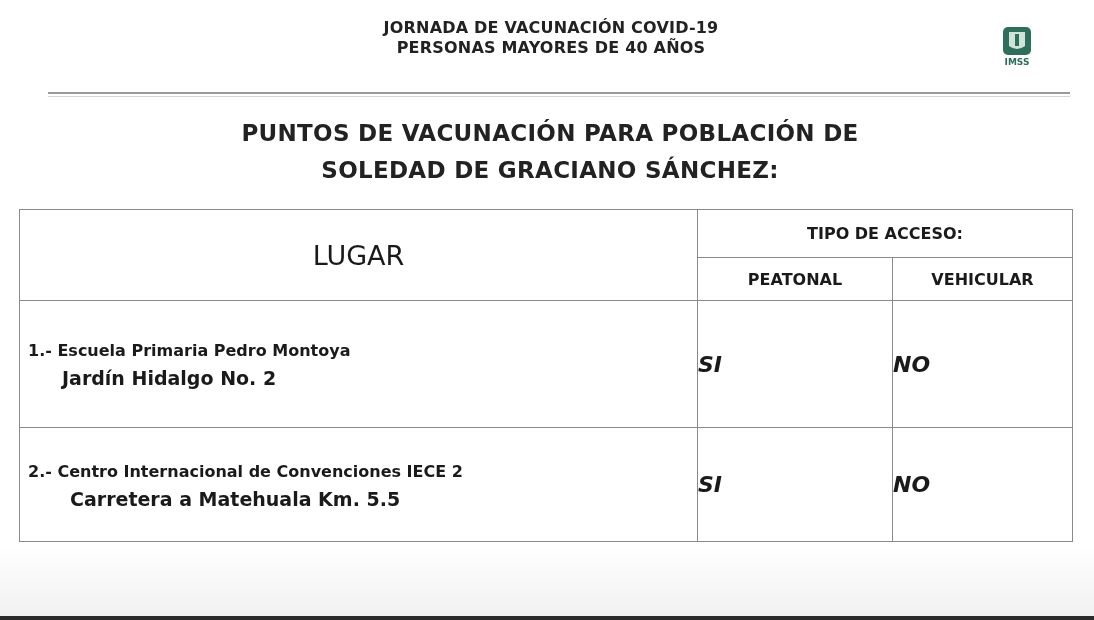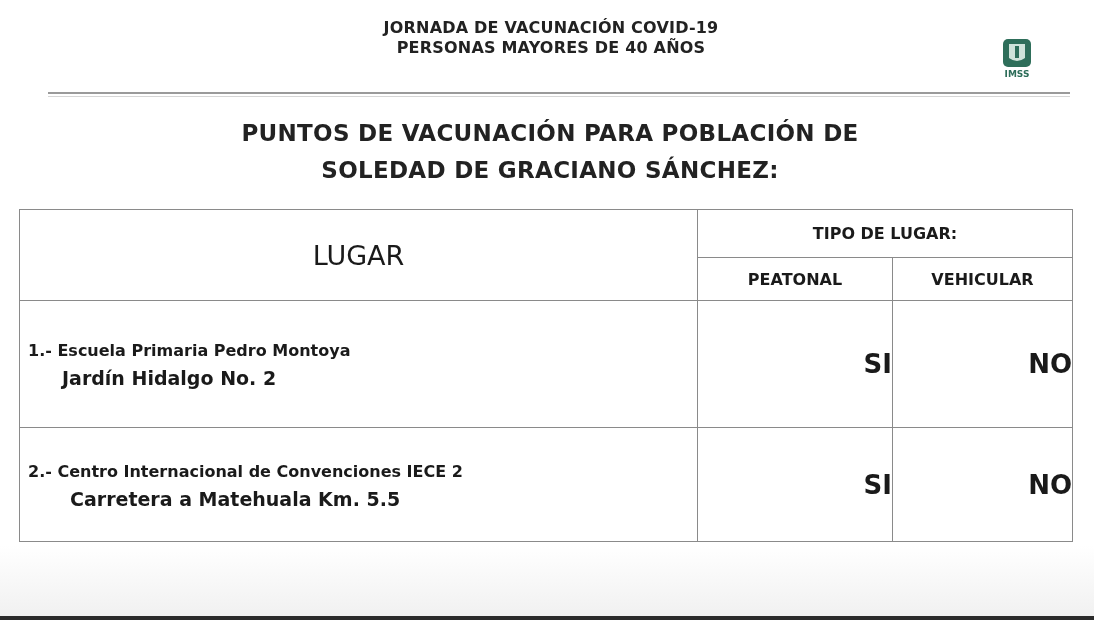--- a/index.html
+++ b/index.html
@@ -4,37 +4,37 @@
   <style>
     html, body { margin: 0; padding: 0; }
     body {
       width: 1094px; height: 620px; overflow: hidden; position: relative;
       background: linear-gradient(#ffffff 0%, #ffffff 88%, #f0f0f0 100%);
       font-family: "DejaVu Sans", sans-serif; color: #1a1a1a;
     }
     .bottom-bar { position: absolute; left: 0; right: 0; bottom: 0; height: 4px; background: #2b2b2b; }
     .header { position: absolute; top: 18px; left: 4px; width: 1094px; text-align: center; }
     .header-line { font-weight: bold; font-size: 16px; line-height: 20px; letter-spacing: 0.2px; color: #222; }
-    .logo { position: absolute; left: 1000px; top: 38px; width: 34px; height: 42px; }
+    .logo { position: absolute; left: 1000px; top: 26px; width: 34px; height: 42px; }
     .rule { position: absolute; left: 48px; top: 92px; width: 1022px; height: 2px; background: #9a9a9a; }
     .rule2 { position: absolute; left: 48px; top: 96px; width: 1022px; height: 1px; background: #d6d6d6; }
     .title { position: absolute; top: 115px; left: 0; width: 1100px; text-align: center; }
     .title-line { font-weight: bold; font-size: 23px; line-height: 37px; color: #222; letter-spacing: 0.3px; }
     table.vac { position: absolute; left: 19px; top: 209px; width: 1054px; border-collapse: collapse; }
     table.vac td, table.vac th { border: 1.5px solid #8a8a8a; padding: 0; }
     .th-lugar { width: 677px; height: 90px; font-size: 27px; font-weight: normal; text-align: center; vertical-align: middle; }
     .th-tipo { height: 47px; font-size: 16px; font-weight: bold; text-align: center; }
     .th-sub { height: 42px; font-size: 16px; font-weight: bold; text-align: center; }
     .th-peatonal { width: 194px; }
     .td-place { height: 126px; padding-left: 8px !important; vertical-align: middle; }
     .row2 .td-place { height: 113px; }
     .place-name { font-size: 16px; font-weight: bold; line-height: 28px; }
     .place-addr { font-size: 19px; font-weight: bold; line-height: 26px; padding-left: 34px; }
     .row2 .place-addr { padding-left: 42px; }
-    .td-val { text-align: right; vertical-align: middle; font-size: 26px; font-weight: bold; }
+    .td-val { text-align: left; vertical-align: middle; font-size: 22px; font-weight: bold; font-style: italic; }
   </style>
 </head>
 <body>
 
 <div class="header">
   <div class="header-line">JORNADA DE VACUNACIÓN COVID-19</div>
   <div class="header-line">PERSONAS MAYORES DE 40 AÑOS</div>
 </div>
 
 <div class="logo">
@@ -51,21 +51,21 @@
 
 <div class="title">
   <div class="title-line">PUNTOS DE VACUNACIÓN PARA POBLACIÓN DE</div>
   <div class="title-line">SOLEDAD DE GRACIANO SÁNCHEZ:</div>
 </div>
 
 <table class="vac">
   <tbody>
       <tr>
     <th class="th-lugar" rowspan="2">LUGAR</th>
-    <th class="th-tipo" colspan="2">TIPO DE LUGAR:</th>
+    <th class="th-tipo" colspan="2">TIPO DE ACCESO:</th>
   </tr>
   <tr>
     <th class="th-sub th-peatonal">PEATONAL</th>
     <th class="th-sub">VEHICULAR</th>
   </tr>
   <tr class="row1">
     <td class="td-place">
       <div class="place-name">1.- Escuela Primaria Pedro Montoya</div>
       <div class="place-addr">Jardín Hidalgo No. 2</div>
     </td>

